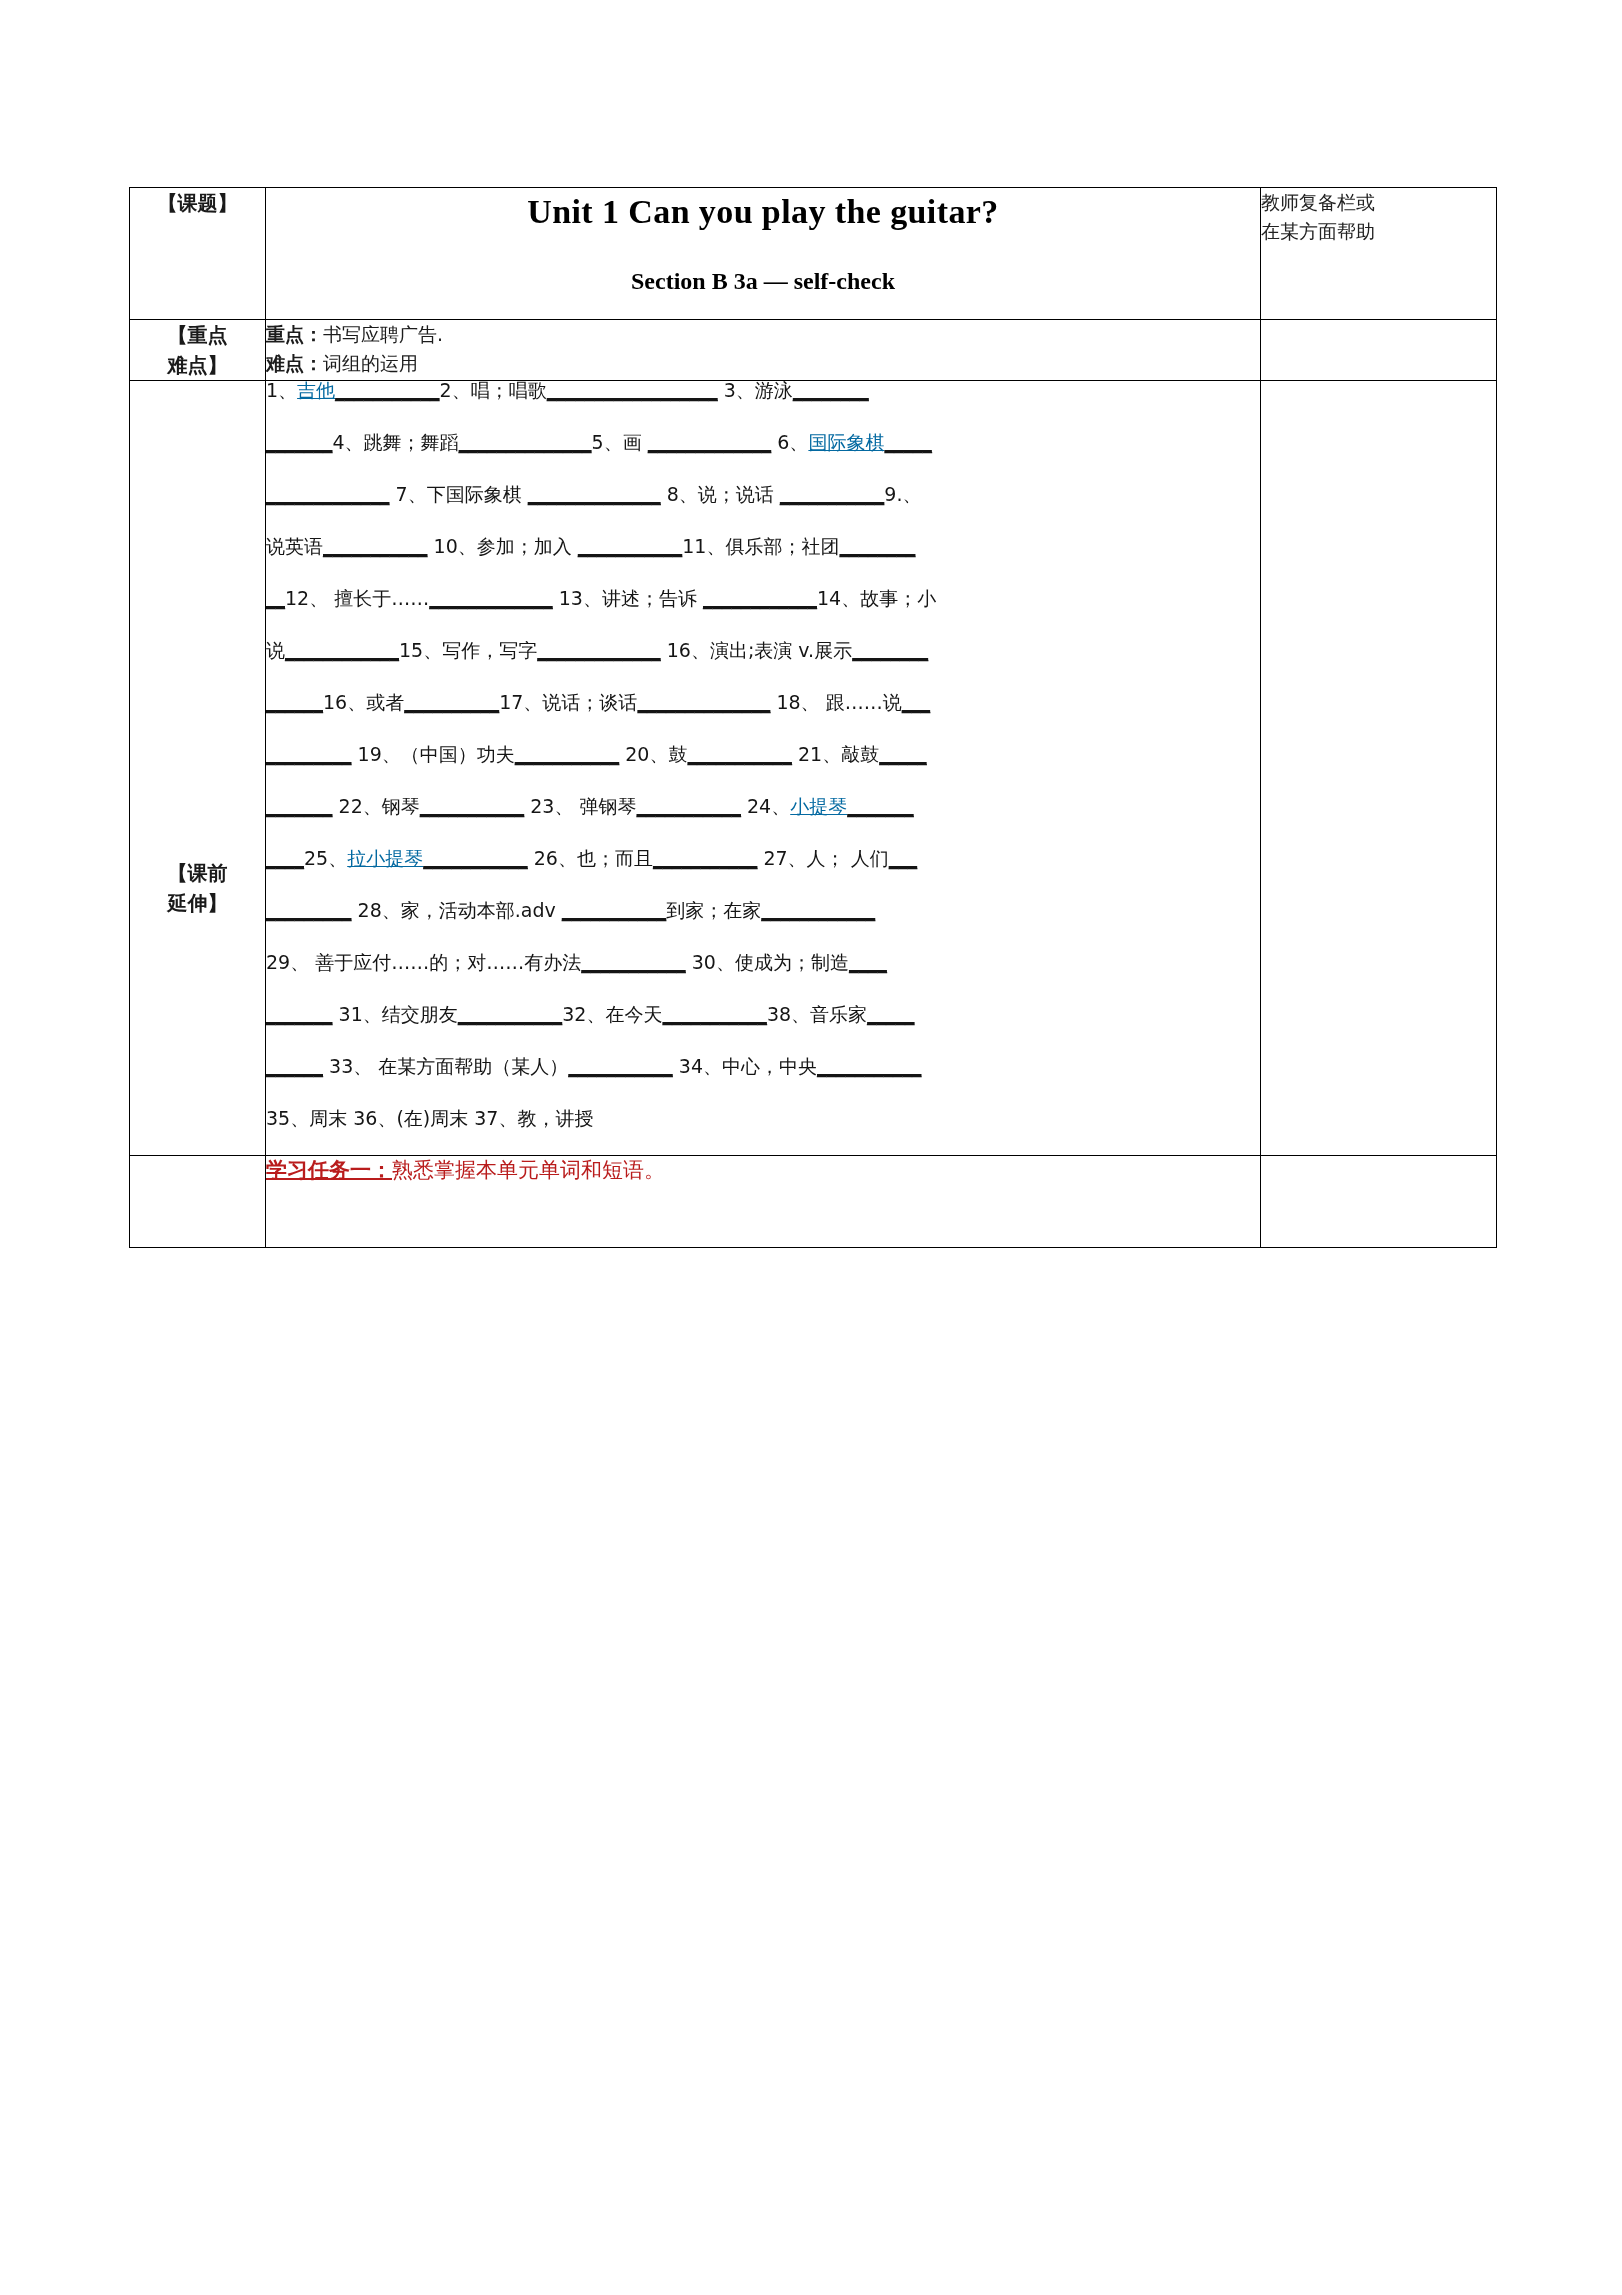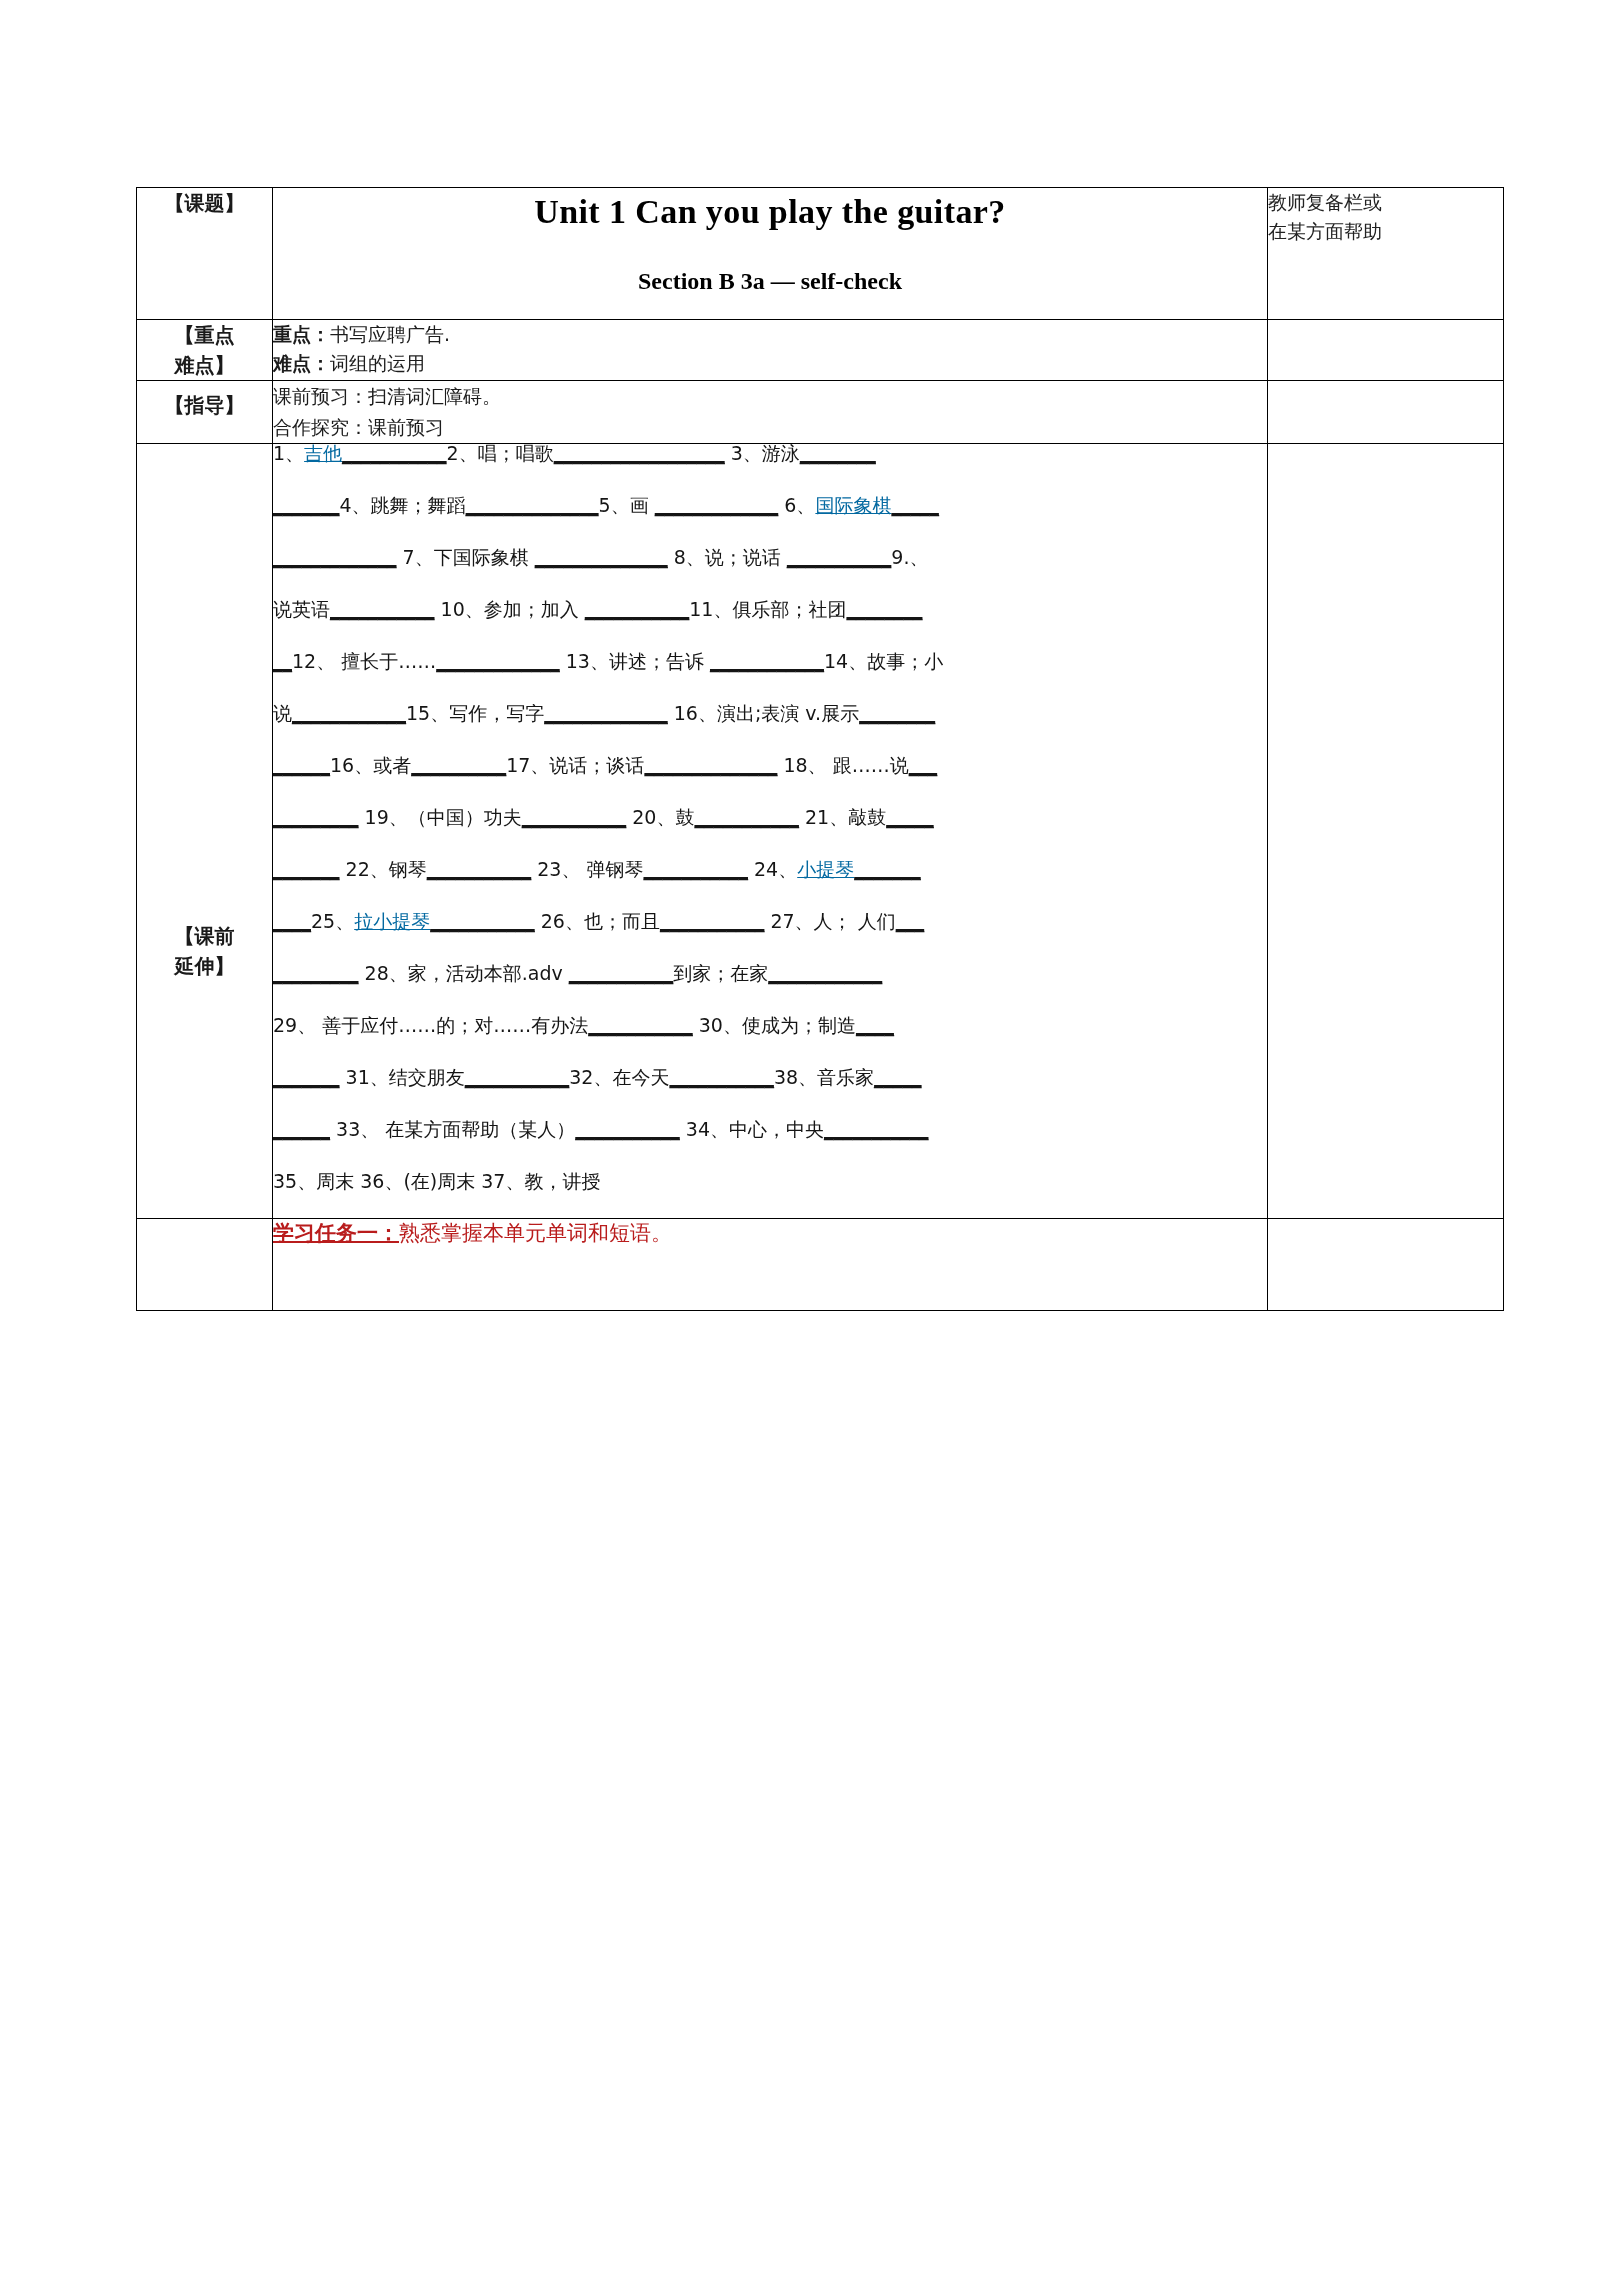--- a/index.html
+++ b/index.html
@@ -10,21 +10,21 @@
   body {
     width: 1623px;
     height: 2295px;
     font-family: "Liberation Serif", "DejaVu Serif", serif;
     color: #000000;
     position: relative;
     overflow: hidden;
   }
   .page {
     position: absolute;
-    left: 7px; top: 0;
+    left: 0; top: 0;
     width: 1468px;
     height: 2295px;
   }
   table.lesson-table {
     position: absolute;
     left: 129px;
     top: 187px;
     width: 1368px;
     border-collapse: collapse;
     table-layout: fixed;
@@ -172,30 +172,20 @@
           <div>【重点</div>
           <div>难点】</div>
         </td>
         <td class="key-cell">
           <div class="key-line"><b>重点：</b><span>书写应聘广告.</span></div>
           <div class="key-line"><b>难点：</b><span>词组的运用</span></div>
         </td>
         <td></td>
       </tr>
 
-      <tr>
-        <td class="label-cell mid" style="padding-top:9.2px;">
-          <div>【指导】</div>
-        </td>
-        <td class="guide-cell">
-          <div class="guide-line">课前预习：扫清词汇障碍。</div>
-          <div class="guide-line">合作探究：课前预习</div>
-        </td>
-        <td></td>
-      </tr>
 
       <tr>
         <td class="label-cell" style="padding-top:477px;">
           <div>【课前</div>
           <div>延伸】</div>
         </td>
         <td class="vocab-cell">
           <div id="vocab-list">
               <div class="vocab-line"><span>         1、</span><span class="blue">吉他</span><span class="u">___________</span><span>2、唱；唱歌</span><span class="u">__________________</span><span>  3、游泳</span><span class="u">________</span></div>
               <div class="vocab-line"><span class="u">_______</span><span>4、跳舞；舞蹈</span><span class="u">______________</span><span>5、画 </span><span class="u">_____________</span><span> 6、</span><span class="blue">国际象棋</span><span class="u">_____</span></div>

